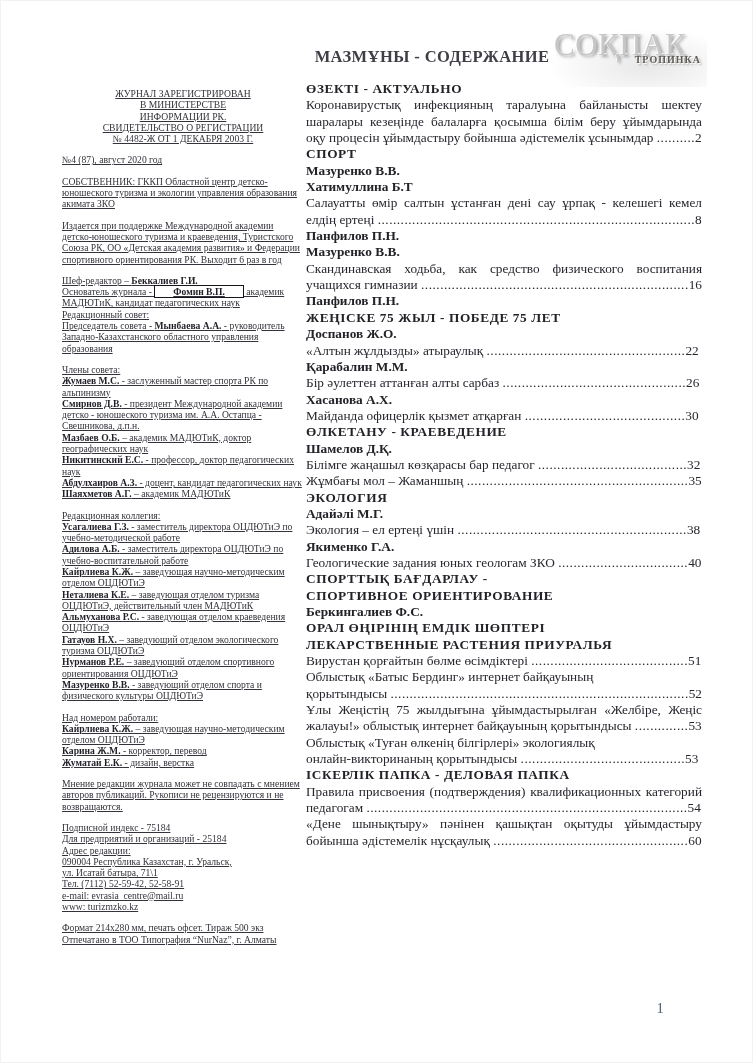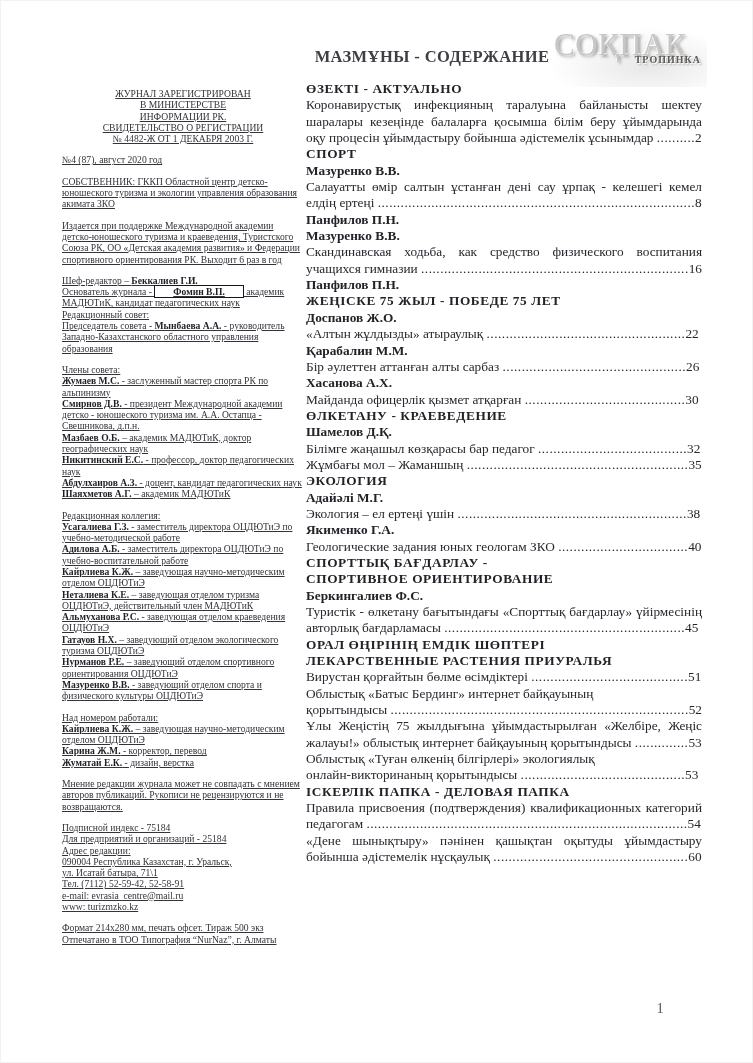--- a/index.html
+++ b/index.html
@@ -78,20 +78,21 @@
     <div class="logo-sub">ТРОПИНКА</div>
   </div>
 
   <div class="toc">
       <div class="toc-section">ӨЗЕКТІ - АКТУАЛЬНО</div>
       <div class="toc-item">
         <div class="toc-flow"><span>Коронавирустық инфекцияның таралуына байланысты шектеу шаралары кезеңінде балаларға қосымша білім беру ұйымдарында оқу процесін ұйымдастыру бойынша әдістемелік ұсынымдар </span><span class="dots">..........</span><span class="pg">2</span></div>
       </div>
       <div class="toc-section">СПОРТ</div>
       <div class="toc-author">Мазуренко В.В.</div>
+      <div class="toc-author">Хатимуллина Б.Т</div>
       <div class="toc-item">
         <div class="toc-flow"><span>Салауатты өмір салтын ұстанған дені сау ұрпақ - келешегі кемел елдің ертеңі </span><span class="dots">...................................................................................</span><span class="pg">8</span></div>
       </div>
       <div class="toc-author">Панфилов П.Н.</div>
       <div class="toc-author">Мазуренко В.В.</div>
       <div class="toc-item">
         <div class="toc-flow"><span>Скандинавская ходьба, как средство физического воспитания учащихся гимназии </span><span class="dots">......................................................................</span><span class="pg">16</span></div>
       </div>
       <div class="toc-author">Панфилов П.Н.</div>
       <div class="toc-section">ЖЕҢІСКЕ 75 ЖЫЛ - ПОБЕДЕ 75 ЛЕТ</div>
@@ -120,23 +121,20 @@
       <div class="toc-item">
         <div class="toc-flow"><span>Экология – ел ертеңі үшін </span><span class="dots">............................................................</span><span class="pg">38</span></div>
       </div>
       <div class="toc-author">Якименко Г.А.</div>
       <div class="toc-item">
         <div class="toc-flow"><span>Геологические задания юных геологам ЗКО </span><span class="dots">..................................</span><span class="pg">40</span></div>
       </div>
       <div class="toc-section">СПОРТТЫҚ БАҒДАРЛАУ -</div>
       <div class="toc-section">СПОРТИВНОЕ ОРИЕНТИРОВАНИЕ</div>
       <div class="toc-author">Беркингалиев Ф.С.</div>
-      <div class="toc-item">
-        <div class="toc-flow"><span>Туристік - өлкетану бағытындағы «Спорттық бағдарлау» үйірмесінің авторлық бағдарламасы </span><span class="dots">...............................................................</span><span class="pg">45</span></div>
-      </div>
       <div class="toc-section">ОРАЛ ӨҢІРІНІҢ ЕМДІК ШӨПТЕРІ</div>
       <div class="toc-section">ЛЕКАРСТВЕННЫЕ РАСТЕНИЯ ПРИУРАЛЬЯ</div>
       <div class="toc-item">
         <div class="toc-flow"><span>Вирустан қорғайтын бөлме өсімдіктері </span><span class="dots">.........................................</span><span class="pg">51</span></div>
       </div>
       <div class="toc-item">
         <div class="toc-pre">Облыстық «Батыс Бердинг» интернет байқауының</div>
         <div class="toc-flow"><span>қорытындысы </span><span class="dots">..............................................................................</span><span class="pg">52</span></div>
       </div>
       <div class="toc-item">

